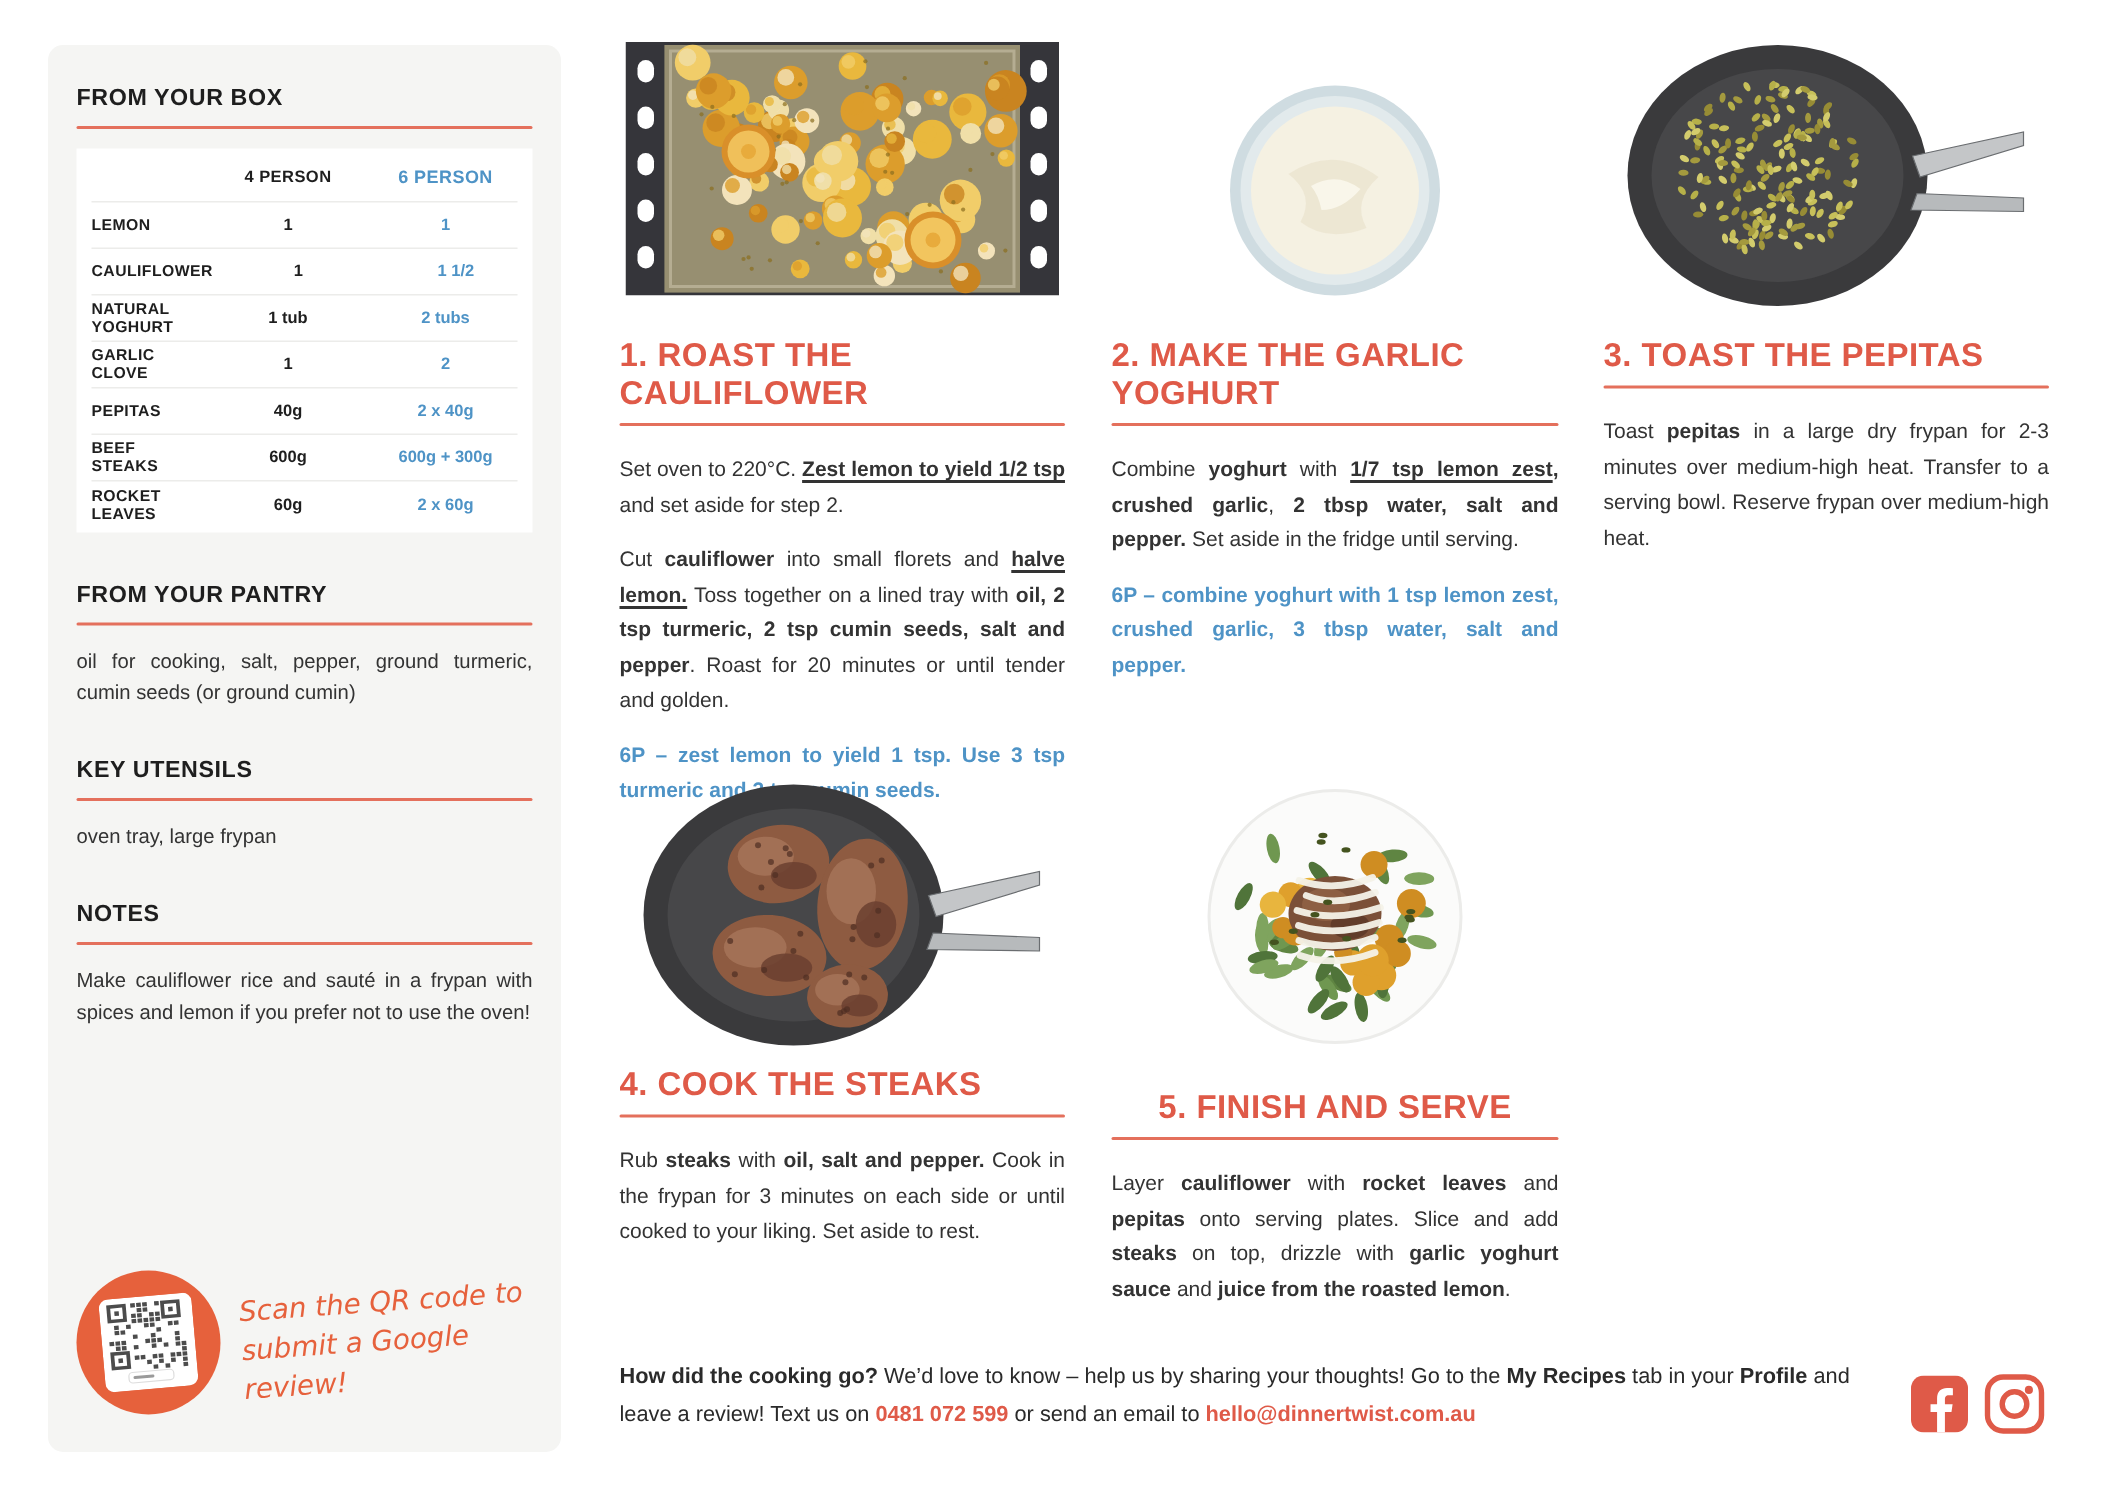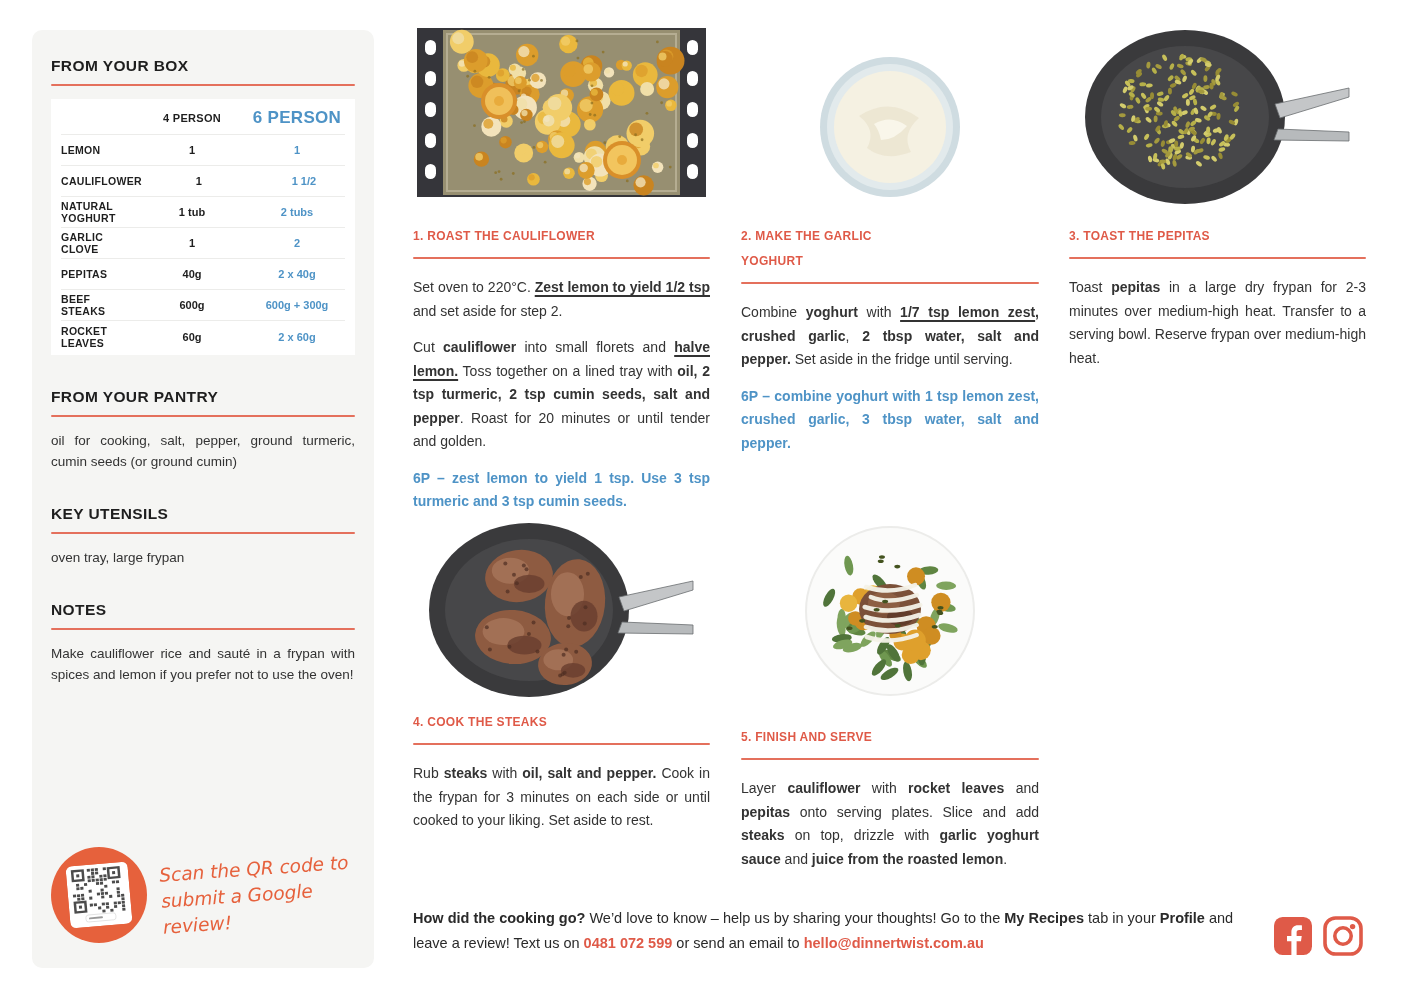--- a/index.html
+++ b/index.html
@@ -17,35 +17,35 @@
   .rule{height:2px;background:#e4705c;border-radius:1px;margin-top:9px;}
   .box-table{background:#fff;margin-top:13px;padding:3px 10px;}
   .trow{display:grid;grid-template-columns:1fr 64px 96px;align-items:center;
     height:31px;border-bottom:1px solid #ececea;gap:25px;}
   .trow.thead{height:33px;}
   .trow:last-child{border-bottom:none;}
   .tname{font-size:10.5px;font-weight:700;letter-spacing:.3px;color:#1e1e1e;}
   .tval4{font-size:11px;font-weight:700;text-align:center;color:#1e1e1e;}
   .tval6{font-size:11px;font-weight:700;text-align:center;color:var(--blue);}
   .th4{font-size:11px;font-weight:700;text-align:center;color:#1e1e1e;letter-spacing:.3px;}
-  .th6{font-size:17px;font-weight:700;text-align:center;color:var(--blue);letter-spacing:.3px;}
+  .th6{font-size:12px;font-weight:700;text-align:center;color:var(--blue);letter-spacing:.3px;}
   .section{margin-top:33px;}
   .side-text{font-size:13.5px;line-height:21px;margin-top:13px;color:#333;text-align:justify;}
   .qr-row{position:absolute;left:19px;top:817px;width:304px;display:flex;align-items:center;}
   .qr-circle{width:96px;height:96px;border-radius:50%;background:var(--qr);
     display:flex;align-items:center;justify-content:center;flex:0 0 96px;}
   .qr-sticker{transform:rotate(-5deg);display:block;}
   .qr-text{margin-left:14px;font-family:"DejaVu Sans",sans-serif;font-style:italic;
     font-size:18.5px;line-height:1.4;color:var(--qr);white-space:pre-line;
     transform:rotate(-4deg);font-weight:500;}
 
   
   .step{position:absolute;width:297px;}
   .photo-wrap{width:100%;display:flex;justify-content:center;align-items:flex-start;}
-  .step-title{font-size:12px;font-weight:700;letter-spacing:.3px;color:var(--accent);
+  .step-title{font-size:22px;font-weight:700;letter-spacing:.3px;color:var(--accent);
     margin-top:27px;line-height:25px;white-space:pre-line;}
   .title-rule{height:2px;background:#e4705c;border-radius:1px;margin-top:8px;margin-bottom:17px;}
   .para{font-size:14px;line-height:23.5px;text-align:justify;color:#333;margin-bottom:13px;}
   .para .b{font-weight:700;}
   .para .u, .u{text-decoration:underline;text-decoration-thickness:1.5px;text-underline-offset:3px;}
   .para-6p{color:var(--blue);font-weight:700;}
 
   
   .footer{position:absolute;left:413px;top:906px;width:828px;font-size:14.5px;
     line-height:24.5px;color:#2a2a2a;}
@@ -748,21 +748,21 @@
           <ellipse cx="130.72203152276626" cy="101.80459045253502" rx="3" ry="1.8" fill="#44531f"></ellipse>
           <ellipse cx="77.93917397004991" cy="31.98775330506102" rx="3" ry="1.8" fill="#44531f"></ellipse>
           <ellipse cx="93.32895214738897" cy="41.58614823527191" rx="3" ry="1.8" fill="#44531f"></ellipse>
           <ellipse cx="136.51900886586463" cy="82.74802915954574" rx="3" ry="1.8" fill="#44531f"></ellipse>
           <ellipse cx="58.178442306838775" cy="95.83546828609177" rx="3" ry="1.8" fill="#44531f"></ellipse>
           <ellipse cx="93.80127745703523" cy="100.8211437736018" rx="3" ry="1.8" fill="#44531f"></ellipse>
           <ellipse cx="81.12870026010607" cy="76.51135964787754" rx="3" ry="1.8" fill="#44531f"></ellipse>
           <ellipse cx="135.3501915200025" cy="86.49314766303189" rx="3" ry="1.8" fill="#44531f"></ellipse>
         </svg>
       </div>
-    <h2 class="step-title" style="">5. FINISH AND SERVE</h2>
+    <h2 class="step-title" style="text-align:center;">5. FINISH AND SERVE</h2>
     <div class="title-rule"></div>
     <div>
         <p class="para"><span>Layer </span><span class="b">cauliflower</span><span> with </span><span class="b">rocket leaves</span><span> and </span><span class="b">pepitas</span><span> onto serving plates. Slice and add </span><span class="b">steaks</span><span> on top, drizzle with </span><span class="b">garlic yoghurt sauce</span><span> and </span><span class="b">juice from the roasted lemon</span><span>.</span></p>
       </div>
   </section>
 
   <div class="footer"><span class="b">How did the cooking go?</span><span> We’d love to know – help us by sharing your thoughts! Go to the </span><span class="b">My Recipes</span><span> tab in your </span><span class="b">Profile</span><span> and leave a review! Text us on </span><span class="b" style="color: rgb(223, 90, 72);">0481 072 599</span><span> or send an email to </span><span class="b" style="color: rgb(223, 90, 72);">hello@dinnertwist.com.au</span></div>
 
   <div class="social">
     <svg width="38" height="38" viewBox="0 0 40 40">

